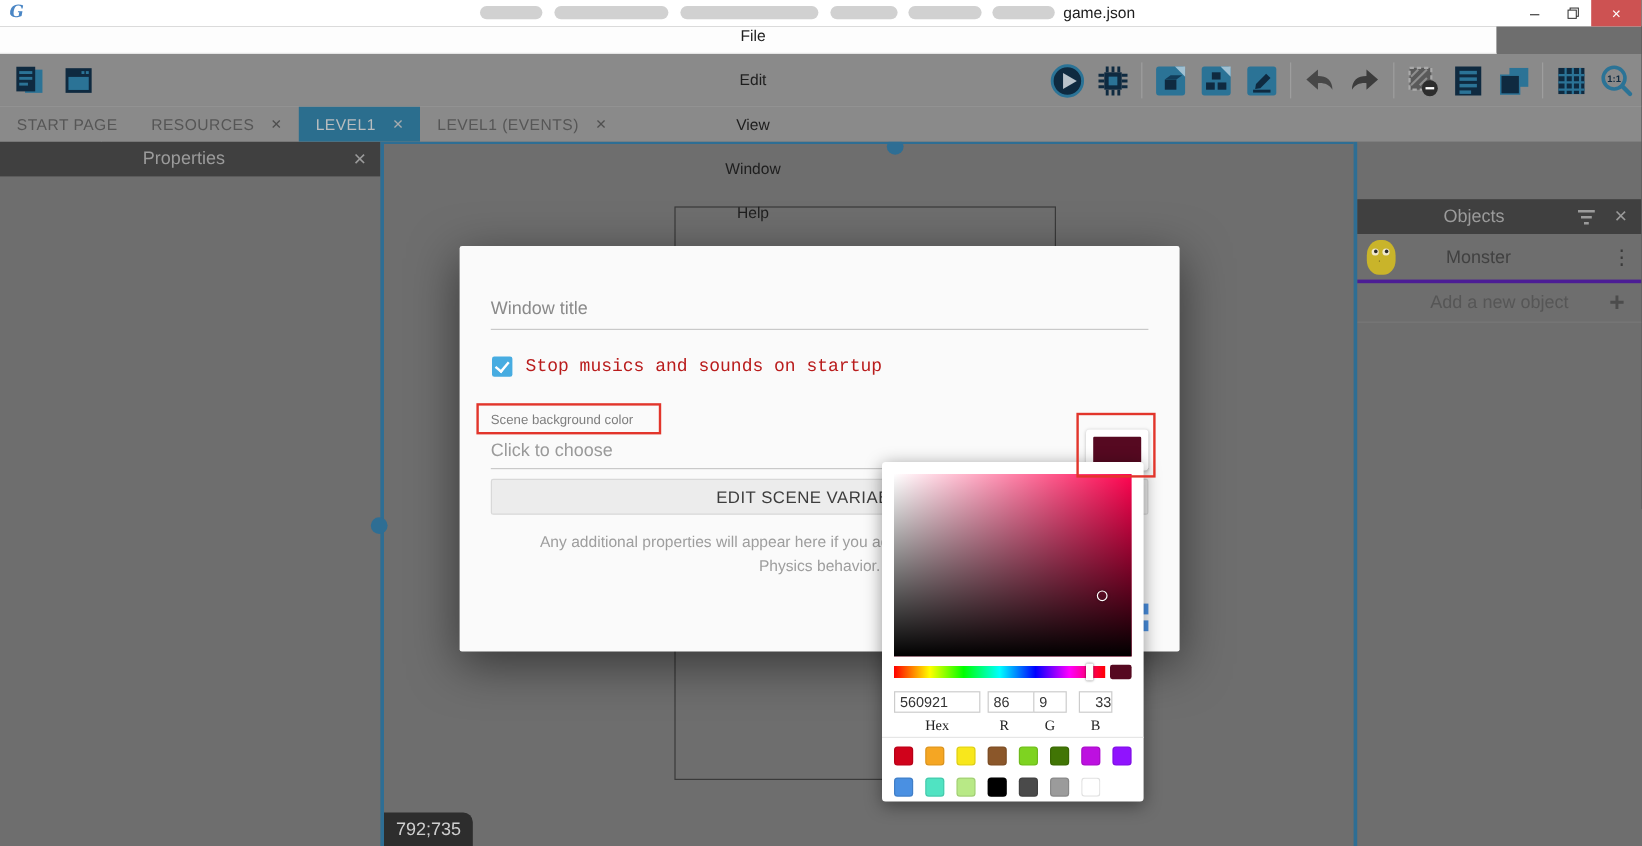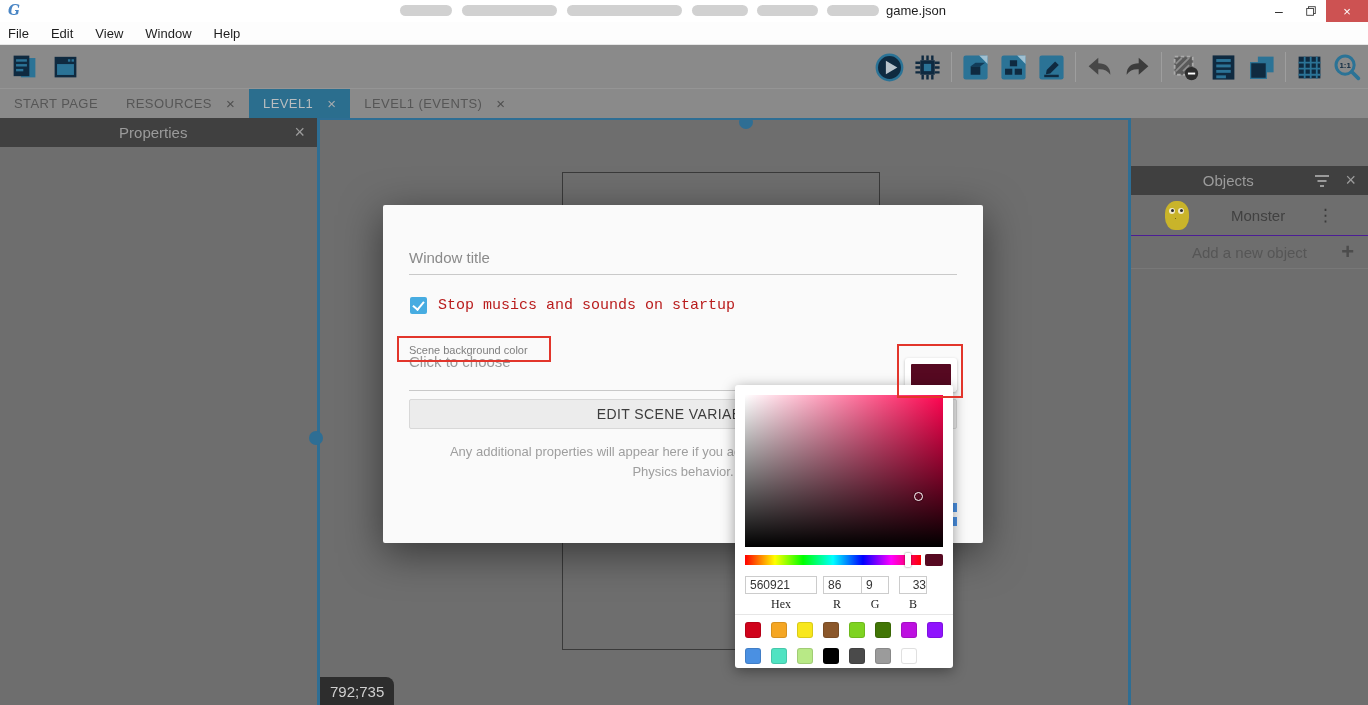--- a/index.html
+++ b/index.html
@@ -10,21 +10,21 @@
   .titlebar { position:absolute; left:0; top:0; width:1368px; height:22px; background:#ffffff; z-index:50; }
   .logo { position:absolute; left:8px; top:2px; font-family:"DejaVu Serif", serif; font-style:italic; font-weight:bold; font-size:14px; color:#4a86c5; }
   .blur { position:absolute; top:5px; height:11px; background:#c9c9c9; border-radius:6px; opacity:.85; }
   .doc-title { position:absolute; left:886px; top:3px; font-size:13px; color:#1d1d1d; }
   .winbtn { position:absolute; top:0; height:22px; display:flex; align-items:center; justify-content:center; }
   .btn-min { left:1262px; width:34px; font-size:14px; color:#333; }
   .btn-restore { left:1294px; width:34px; }
   .btn-close { left:1326px; width:42px; background:#cd5252; color:#ffffff; font-size:13px; }
 
   
-  .menubar { position:absolute; left:0; top:22px; width:1368px; height:23px; background:#fdfdfd; display:flex; align-items:center; padding-left:8px; gap:22px; z-index:50; border-bottom:1px solid #e6e6e6; }
+  .menubar { position:absolute; left:0; top:22px; width:1247px; height:23px; background:#fdfdfd; display:flex; align-items:center; padding-left:8px; gap:22px; z-index:50; border-bottom:1px solid #e6e6e6;flex-direction:column; }
   .menu-item { font-size:13px; color:#1e1e1e; }
 
   
   .toolbar { position:absolute; left:0; top:45px; width:1368px; height:43px; background:#8a8a8a; }
   .tool-left { position:absolute; left:10px; top:7px; display:flex; gap:12px; align-items:center; }
   .tool-right { position:absolute; right:6px; top:7px; display:flex; gap:9px; align-items:center; }
   .tool-icon { width:29px; height:29px; display:flex; align-items:center; justify-content:center; }
   .tool-sep { width:1px; height:30px; background:#9e9e9e; }
   .tool-sep-left { position:absolute; left:84px; top:50px; width:1px; height:30px; background:#9e9e9e; }
 
@@ -40,21 +40,21 @@
   .panel-left { left:0; width:317px; }
   .panel-right { left:1131px; width:237px;margin-top:48px; }
   .panel-header { height:29px; background:#404040; display:flex; align-items:center; padding:0 12px;text-align:center; }
   .panel-title { font-size:15px; color:#9b9b9b; flex:1; }
   .panel-x { font-size:18px; color:#9b9b9b; }
   .divider-v { position:absolute; top:118px; width:3px; height:587px; background:#2e6e94; z-index:2; }
   .divider-h { position:absolute; left:320px; top:118px; width:808px; height:2px; background:#2e6e94; z-index:1; }
   .dot { position:absolute; width:14px; height:14px; border-radius:50%; background:#2e6e94; z-index:2; }
   .empty-msg { position:absolute; left:14px; top:408px; width:290px; text-align:center; font-size:15px; line-height:21px; color:#515151; }
 
-  .obj-row { height:41px; display:flex; align-items:center; padding:0 28px; border-bottom:1px solid #4c1d95; }
+  .obj-row { height:41px; display:flex; align-items:center; padding:0 2px; border-bottom:3px solid #4c1d95; }
   .monster { width:24px; height:29px; margin-left:6px; background:#c9b42a; border-radius:45% 45% 42% 42%; position:relative; }
   .monster:before { content:""; position:absolute; left:4px; top:7px; width:6px; height:6px; border-radius:50%; background:#efe8cc; box-shadow:9px 0 0 #efe8cc; }
   .monster:after { content:""; position:absolute; left:6px; top:8px; width:3px; height:3px; border-radius:50%; background:#2c2c2c; box-shadow:9px 0 0 #2c2c2c, 3px 8px 0 -1px #5c501a; }
   .obj-name { flex:1; margin-left:42px; font-size:15px; color:#414141; }
   .dots3 { font-size:17px; color:#3a3a3a; letter-spacing:0; padding-right:6px; }
   .add-row { height:33px; display:flex; align-items:center; justify-content:center; gap:0; border-bottom:1px solid #787878; position:relative; }
   .add-label { font-size:15px; color:#565656; }
   .plus { position:absolute; right:14px; font-size:22px; color:#4c4c4c; font-weight:bold; }
   .search-row { position:absolute; left:0; bottom:8px; width:100%; height:34px; display:flex; align-items:center; padding:0 14px; }
   .search-input { flex:1; background:transparent; border:none; outline:none; font-size:15px; color:#3f3f3f; }
@@ -65,21 +65,21 @@
 
   
   .dialog { position:absolute; left:383px; top:205px; width:600px; height:338px; background:#fafafa; border-radius:2px; box-shadow:0 10px 40px rgba(0,0,0,.5); z-index:10; }
   .fld-label { position:absolute; left:26px; top:44px; font-size:15px; color:#8a8a8a; }
   .fld-line { position:absolute; left:26px; top:69px; width:548px; height:1px; background:#c9c9c9; }
   .chk-row { position:absolute; left:27px; top:92px; display:flex; align-items:center; gap:11px; }
   .checkbox { width:17px; height:17px; background:#47ace1; border-radius:2px; position:relative; }
   .checkbox:after { content:""; position:absolute; left:5px; top:2px; width:5px; height:9px; border:solid #ffffff; border-width:0 2px 2px 0; transform:rotate(40deg); }
   .chk-label { font-size:15px; color:#b91c1c;font-family:Liberation Mono, monospace; }
   .small-label { position:absolute; left:26px; top:139px; font-size:11px; color:#7e7e7e; }
-  .choose-label { position:absolute; left:26px; top:148px; font-size:15px; color:#9a9a9a; }
+  .choose-label { position:absolute; left:26px; top:162px; font-size:15px; color:#9a9a9a; }
   .color-line { position:absolute; left:26px; top:185px; width:548px; height:1px; background:#c9c9c9; }
   .swatch-card { position:absolute; left:522px; top:153px; width:52px; height:34px; background:#ffffff; border-radius:3px; box-shadow:0 1px 3px rgba(0,0,0,.25); }
   .swatch-inner { position:absolute; left:6px; top:6px; width:40px; height:22px; border-radius:1px; }
   .edit-btn { position:absolute; left:26px; top:194px; width:548px; height:30px; background:#ececec; border:1px solid #d8d8d8; border-radius:2px; display:flex; align-items:center; justify-content:center; font-size:14px; letter-spacing:.4px; color:#3d3d3d; }
   .note { position:absolute; left:26px; top:237px; width:548px; text-align:center; font-size:13px; line-height:20px; color:#9e9e9e; }
   .sliver { position:absolute; width:6px; height:9px; background:#4a90e2; z-index:15; }
 
   
   .picker { position:absolute; left:735px; top:385px; width:218px; height:283px; background:#ffffff; border-radius:3px; box-shadow:0 3px 14px rgba(0,0,0,.4); z-index:20; padding:10px; }
   .sat { position:relative; width:198px; height:152px; }

